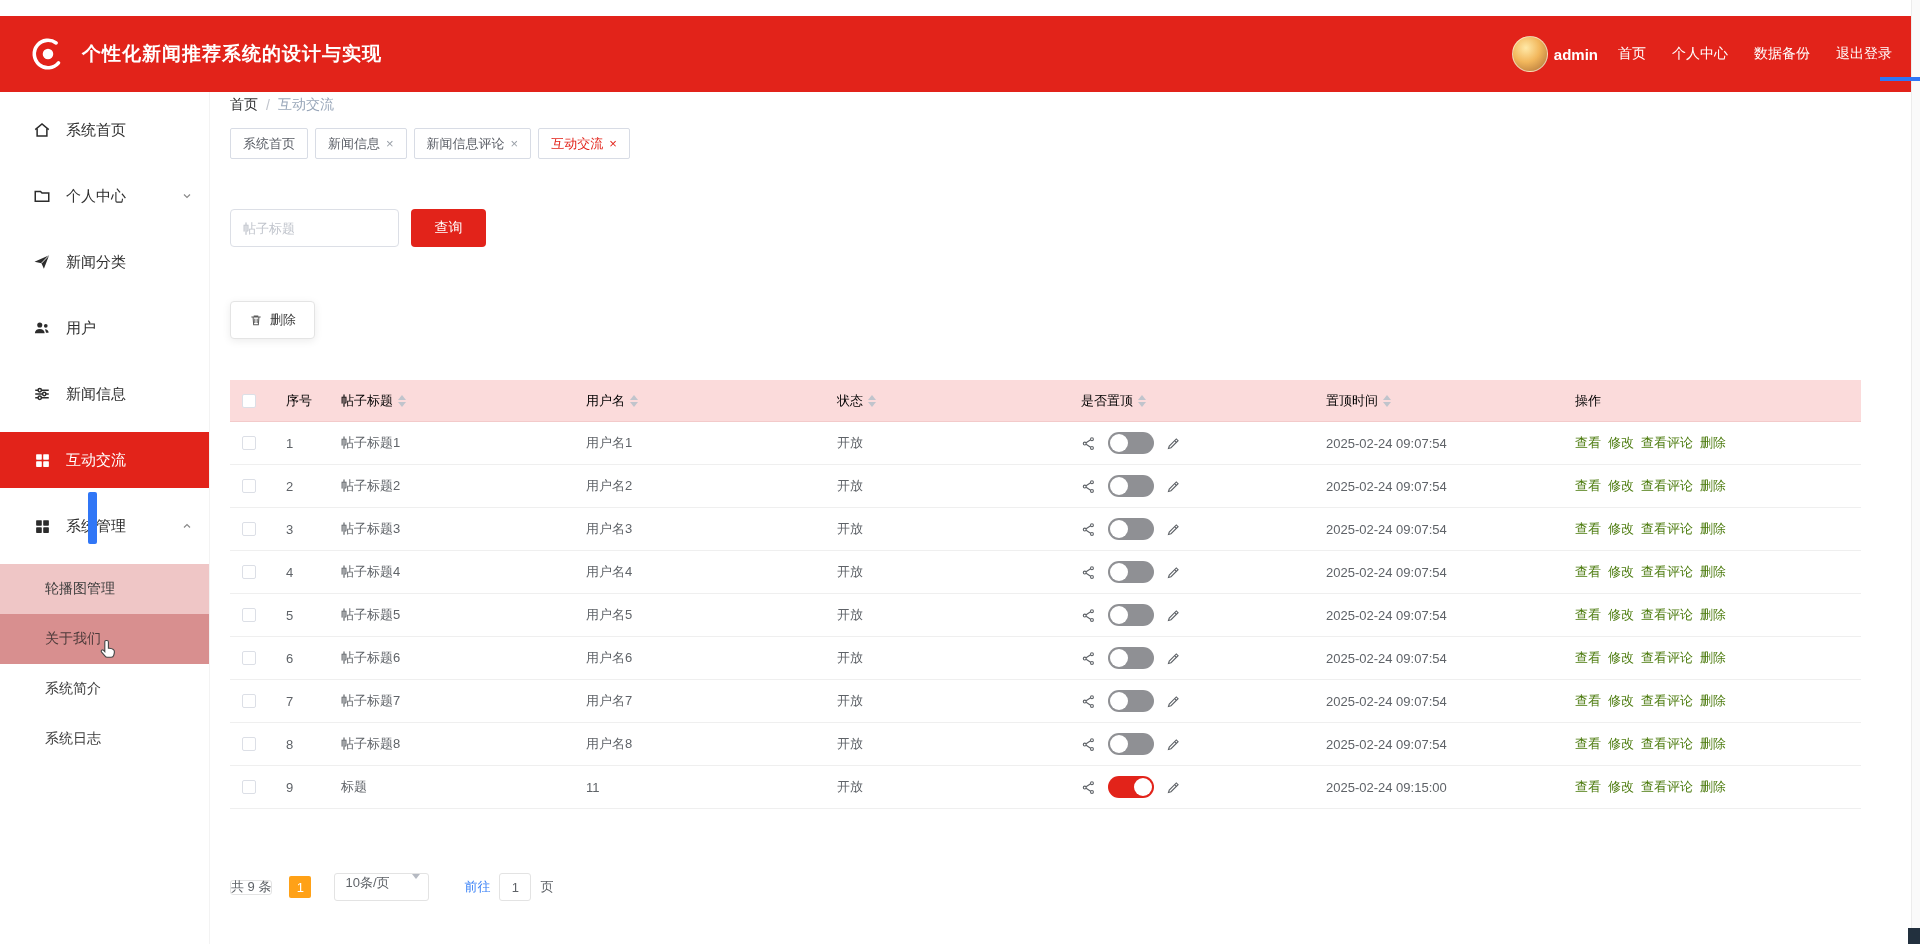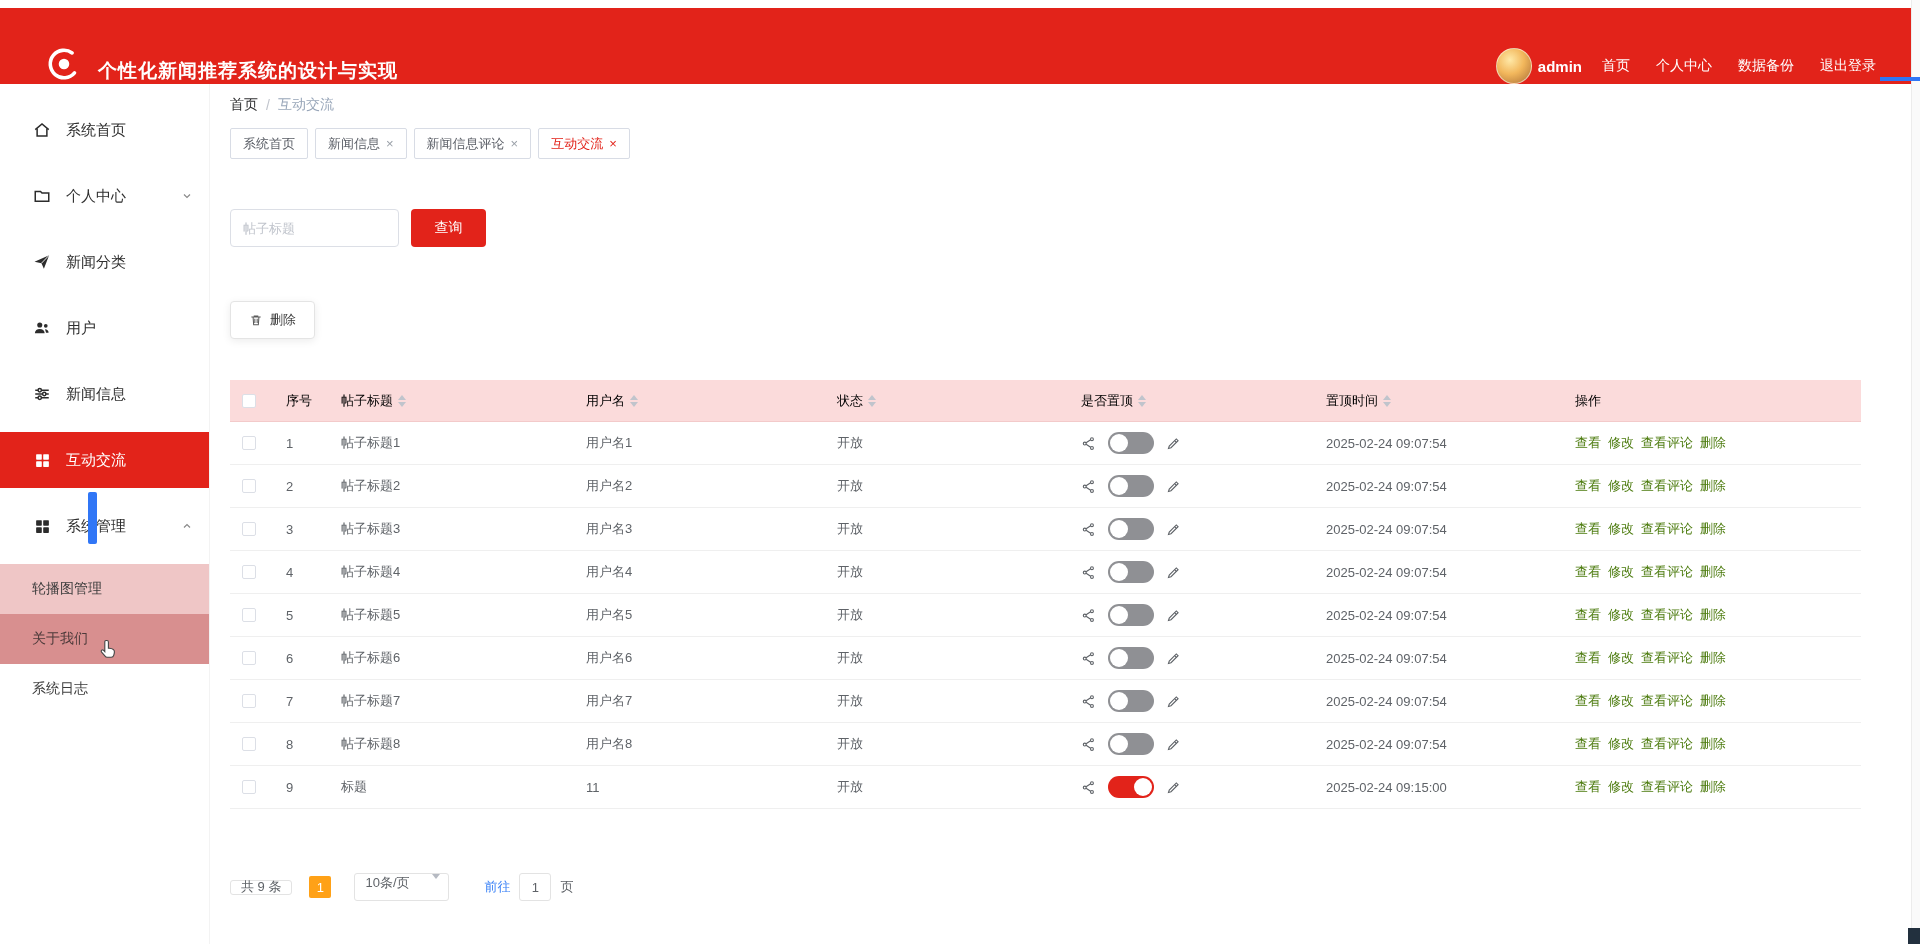--- a/index.html
+++ b/index.html
@@ -1,36 +1,36 @@
 <!DOCTYPE html>
 <html><head>
 <meta charset="utf-8">
 <style>
   * { margin:0; padding:0; box-sizing:border-box; }
   html,body { width:1920px; height:944px; overflow:hidden; }
   body { font-family:"Liberation Sans","DejaVu Sans",sans-serif; background:#fff; position:relative; color:#333; }
 
   
-  .app-header { position:absolute; top:8px; left:0; width:1920px; height:76px; background:#e2231a; display:flex; align-items:flex-end; padding:0 44px; z-index:20; }
+  .app-header { position:absolute; top:16px; left:0; width:1920px; height:76px; background:#e2231a; display:flex; align-items:center; padding:0 28px; z-index:20; }
   .logo { width:40px; height:40px; margin-right:14px; display:flex; align-items:center; justify-content:center; }
   .app-title { color:#fff; font-size:19px; font-weight:bold; letter-spacing:1px; }
   .header-right { margin-left:auto; display:flex; align-items:center; gap:20px; }
   .avatar { width:36px; height:36px; border-radius:50%; background:radial-gradient(circle at 38% 32%, #ffe9a8 0%, #f2b75c 45%, #a96c34 100%); border:1px solid rgba(255,255,255,.55); }
   .hdr-user { color:#fff; font-size:15px; font-weight:bold; margin-left:-14px; }
   .hdr-nav { display:flex; align-items:center; gap:26px; }
   .hdr-nav span { color:#fff; font-size:14px; cursor:pointer; white-space:nowrap; }
 
   
   .sidebar { position:absolute; top:76px; left:0; width:210px; bottom:0; background:#fff; border-right:1px solid #f3f3f3; padding-top:26px; z-index:10; }
   .menu-item { height:56px; display:flex; align-items:center; gap:14px; padding:0 16px 0 32px; font-size:15px; color:#2f2f2f; cursor:pointer; margin-bottom:10px; }
   .menu-item .micon { width:20px; height:20px; display:flex; align-items:center; justify-content:center; color:#2c2c2c; flex:0 0 auto; }
   .menu-item.active { background:#e2231a; color:#fff; }
   .menu-item.active .micon { color:#fff; }
   .chev { margin-left:auto; color:#8a8a8a; display:flex; }
-  .sub-item { height:50px; display:flex; align-items:center; padding-left:32px; font-size:14px; color:#3c3c3c; cursor:pointer; }
+  .sub-item { height:50px; display:flex; align-items:center; padding-left:45px; font-size:14px; color:#3c3c3c; cursor:pointer; }
   .sub-item.hl-light { background:#efc6c6; }
   .sub-item.hl-strong { background:#d88f8f; color:#4c3a3a; }
   .side-thumb { position:absolute; left:88px; top:416px; width:9px; height:52px; background:#3076f6; border-radius:2px; }
 
   
   .main { position:absolute; top:76px; left:210px; right:0; bottom:0; background:#fff; padding:20px 0 0 20px; }
   .breadcrumb { font-size:14px; display:flex; gap:8px; align-items:center; }
   .bc-home { color:#303133; cursor:pointer; }
   .bc-sep { color:#c0c4cc; }
   .bc-cur { color:#98a6b9; }
@@ -71,21 +71,21 @@
   .top-cell { gap:12px; }
   .rowicon { color:#5f6368; display:flex; cursor:pointer; }
   .toggle { width:46px; height:22px; border-radius:11px; background:#8f9094; position:relative; cursor:pointer; flex:0 0 auto; }
   .toggle .knob { position:absolute; top:2px; left:2px; width:18px; height:18px; border-radius:50%; background:#fff; }
   .toggle.on { background:#e2231a; }
   .toggle.on .knob { left:26px; }
   .actions a { color:#4d7c0f; margin-right:7px; cursor:pointer; text-decoration:none; }
 
   
   .pager { margin-top:64px; display:flex; align-items:center; gap:9px; font-size:13px; color:#5f6368; }
-  .pg-total { height:15px; border:1px solid #e3e3e3; border-radius:3px; display:flex; align-items:center; padding:0 10px; background:#fff; }
+  .pg-total { height:15px; border:1px solid #e3e3e3; border-radius:3px; display:flex; align-items:center; padding:0 0; background:#fff; }
   .pg-page { width:22px; height:22px; background:#ffa117; color:#fff; border-radius:2px; display:flex; align-items:center; justify-content:center; font-size:13px; cursor:pointer; margin-left:8px; }
   .pg-size { width:95px; height:28px; border:1px solid #e3e3e3; border-radius:3px; display:flex; align-items:flex-start; justify-content:space-between; padding:0 8px 0 10px; margin-left:14px; cursor:pointer; background:#fff; }
   .pg-size .sel-caret { width:0; height:0; border-left:4px solid transparent; border-right:4px solid transparent; border-top:5px solid #b6bac2; }
   .pg-goto-label { color:#3b82f6; margin-left:26px; }
   .pg-goto-input { width:32px; height:28px; border:1px solid #e3e3e3; border-radius:3px; text-align:center; font-size:13px; color:#5f6368; outline:none; font-family:inherit; }
 
   
   .v-scroll { position:absolute; right:0; top:0; bottom:0; width:9px; background:#fafafa; border-left:1px solid #ececec; z-index:30; }
   .blue-hbar { position:absolute; left:1880px; top:77px; width:40px; height:4px; background:#3076f6; z-index:31; }
   .corner-box { position:absolute; right:0; bottom:0; width:12px; height:16px; background:#22303e; z-index:32; }
@@ -195,20 +195,23 @@
         </svg>
       </span>
   </div>
   <div class="sub-item hl-light">
       <span>轮播图管理</span>
     </div>
   <div class="sub-item hl-strong">
       <span>关于我们</span>
     </div>
   <div class="sub-item">
+      <span>系统简介</span>
+    </div>
+  <div class="sub-item">
       <span>系统日志</span>
     </div>
   <div class="side-thumb"></div>
 </aside>
 
 <main class="main">
 
   <div class="breadcrumb">
     <span class="bc-home">首页</span>
     <span class="bc-sep">/</span>

